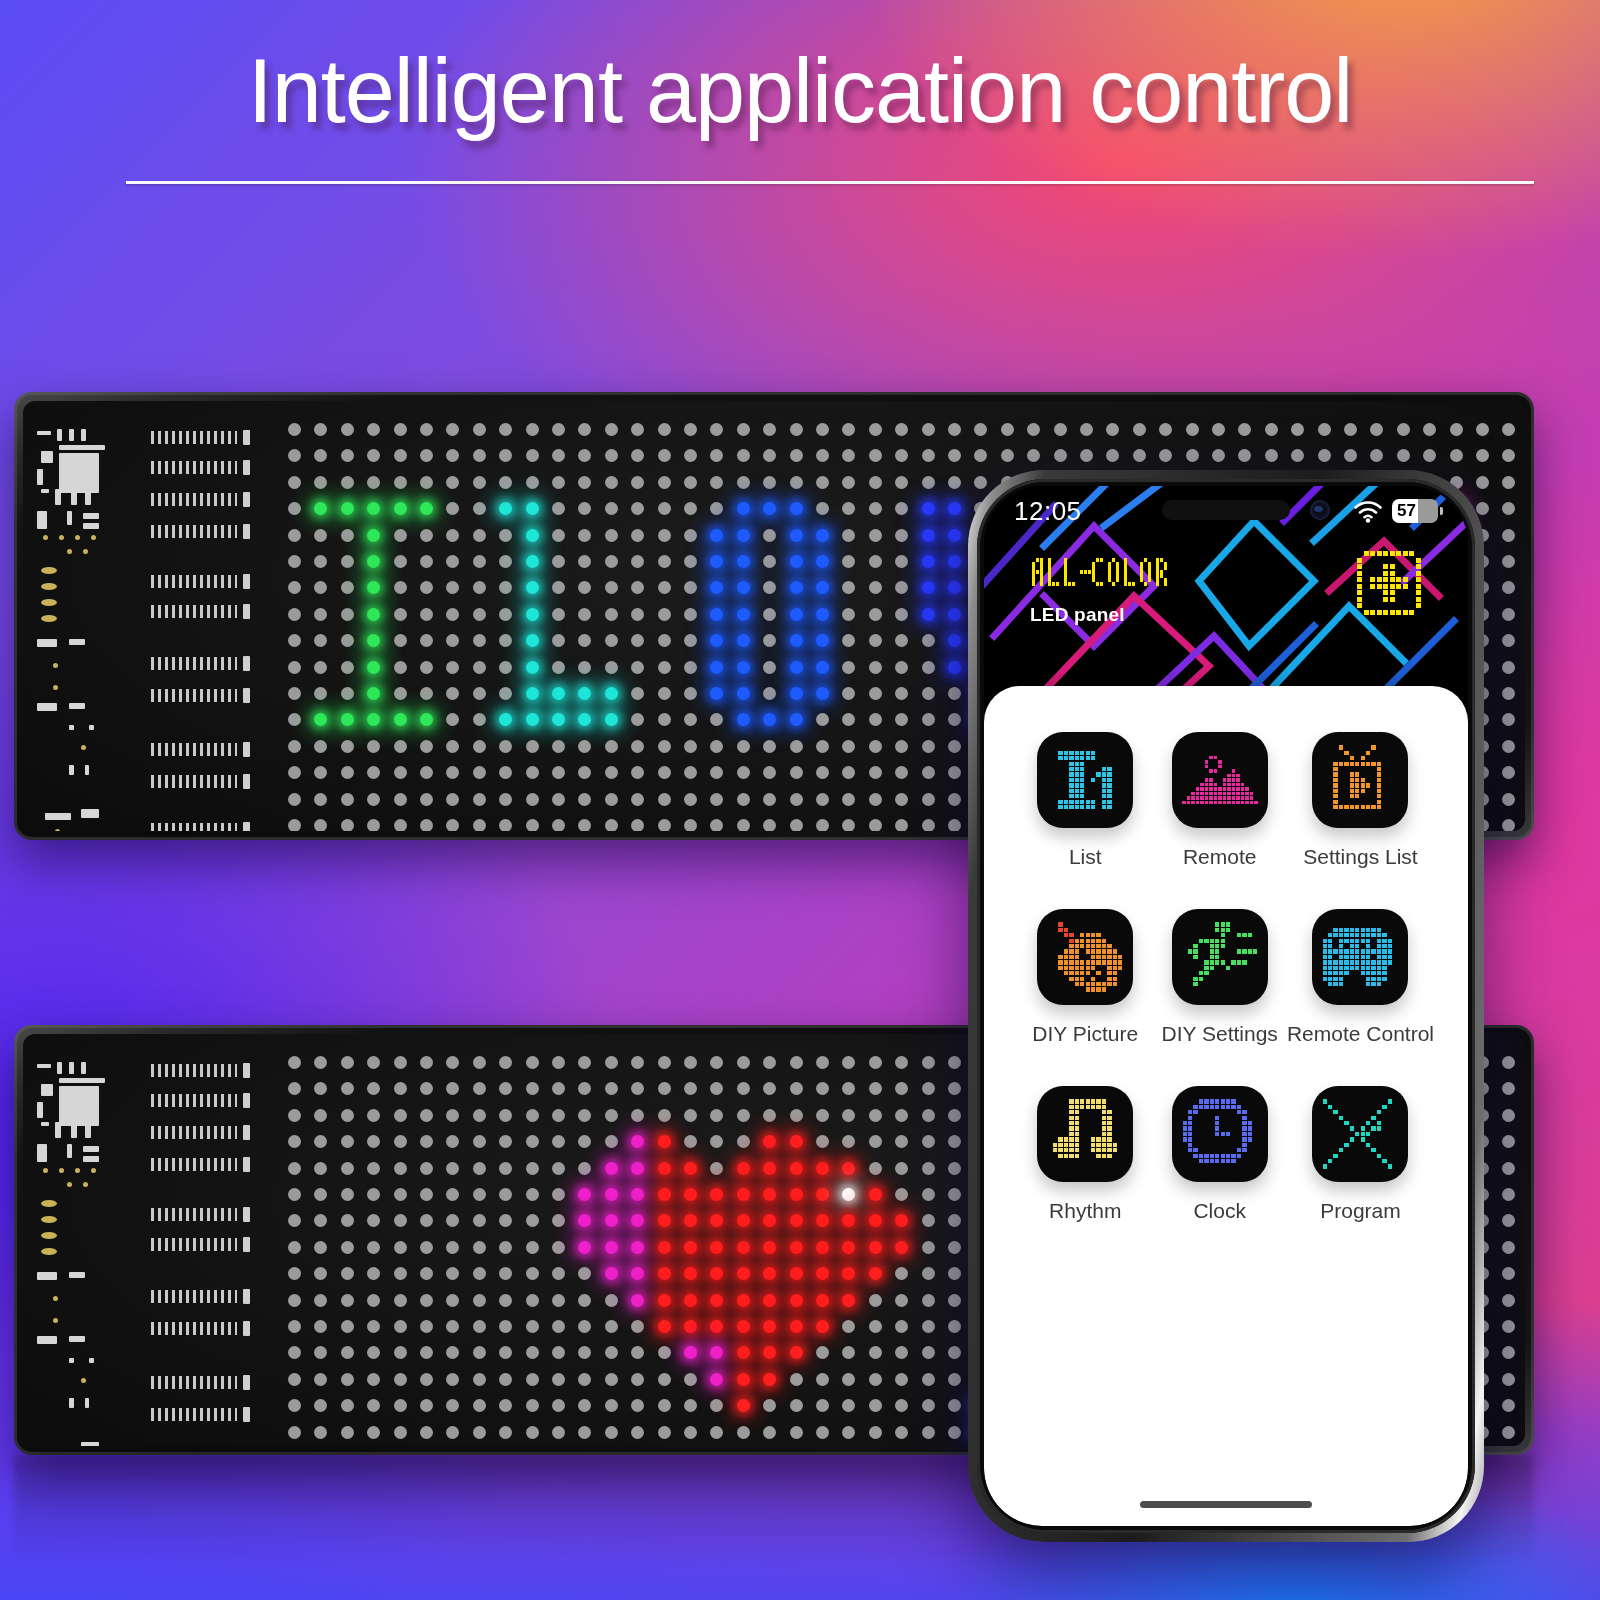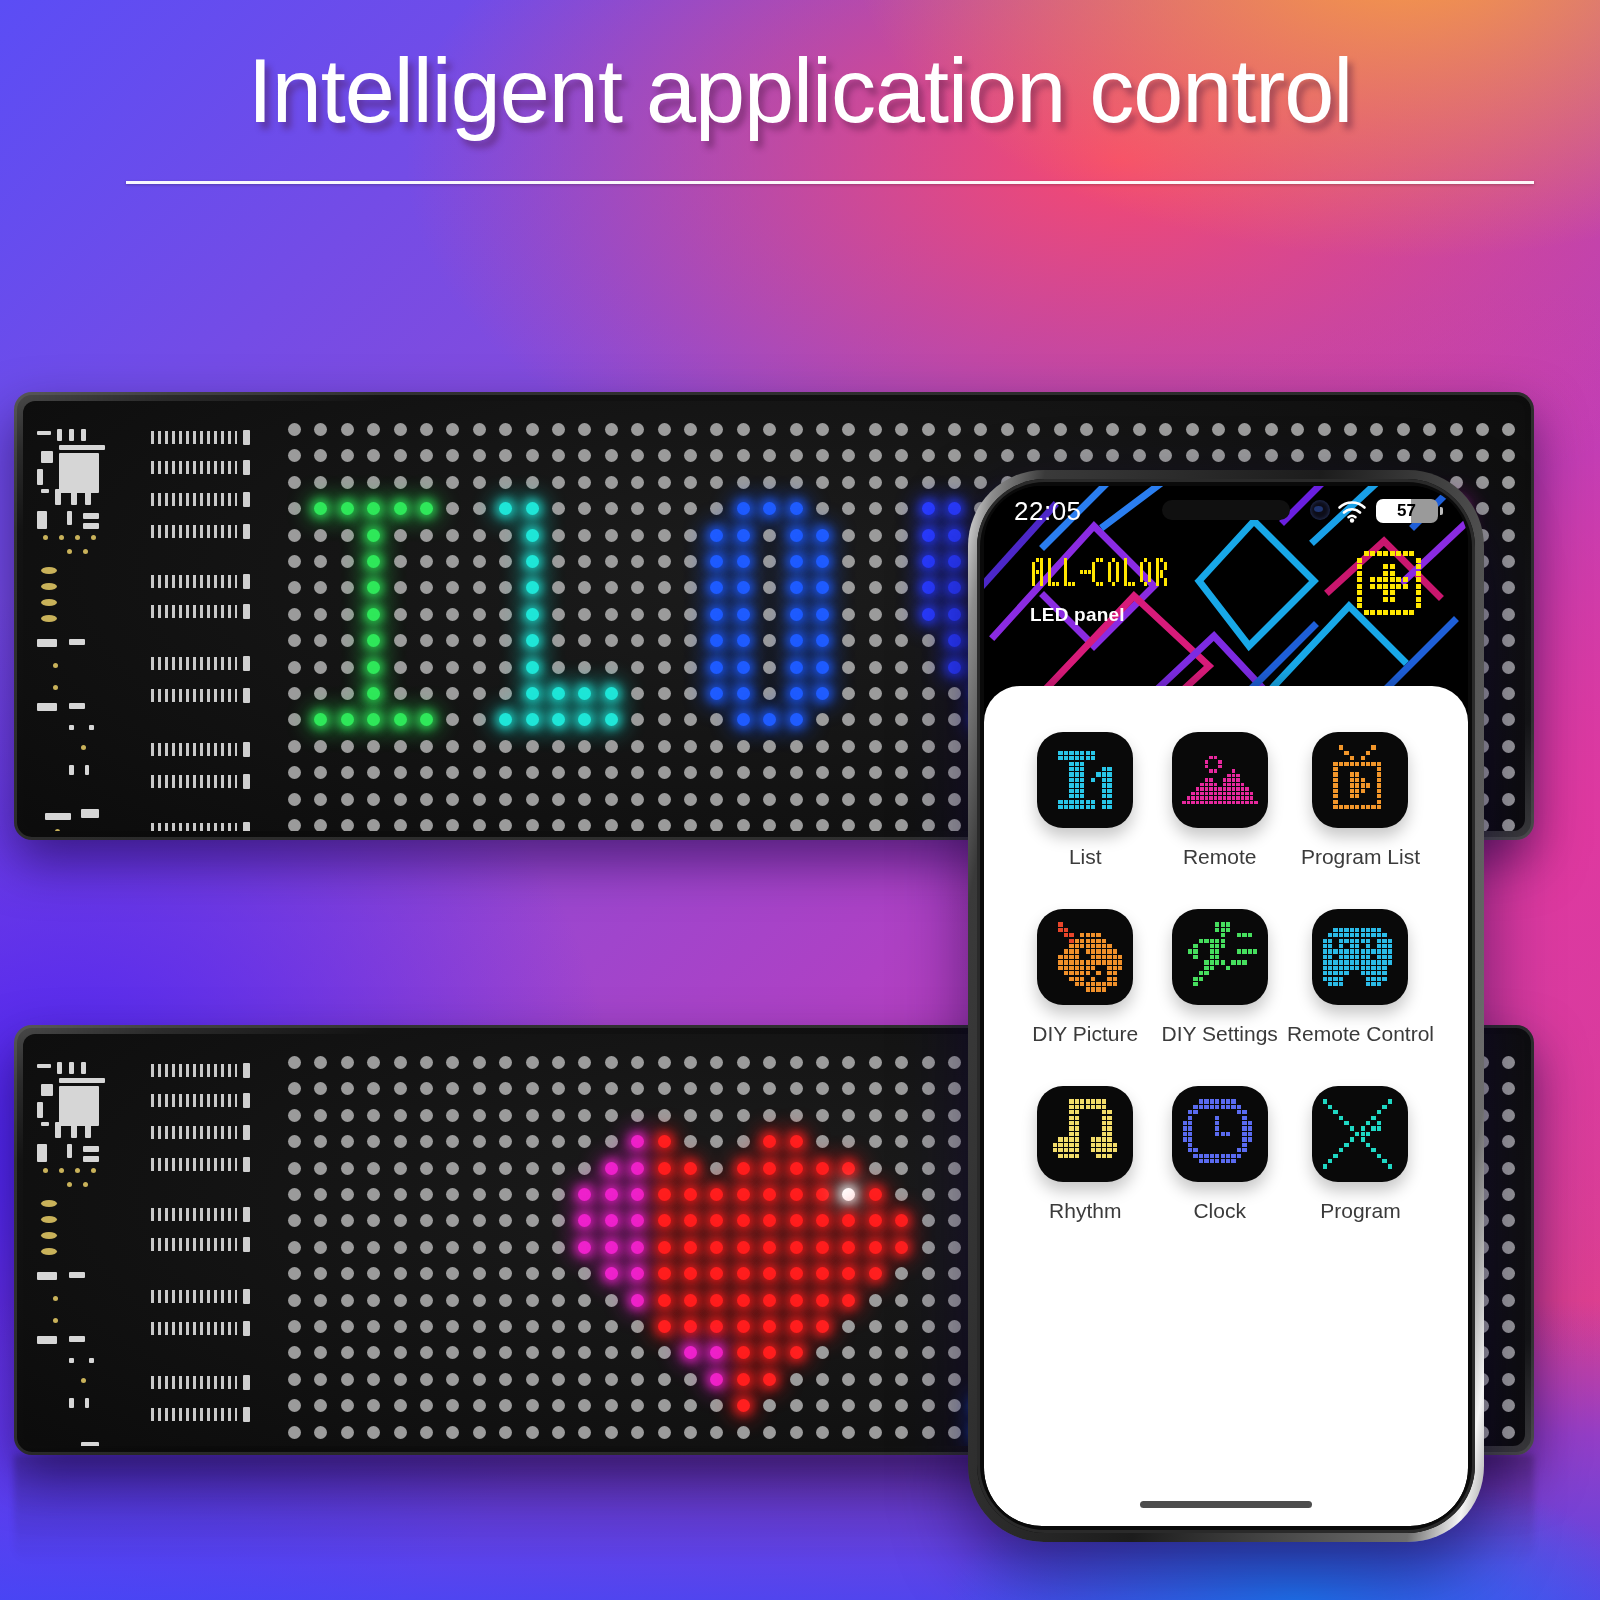--- a/index.html
+++ b/index.html
@@ -79,21 +79,21 @@
   #front-cam{position:absolute;left:calc(50% + 84px);top:14px;width:20px;height:20px;border-radius:50%;
     background:#0d0d18;box-shadow:inset 0 0 4px #2b3a6a;z-index:5;}
   #front-cam::after{content:"";position:absolute;left:4px;top:6px;width:9px;height:6px;border-radius:50%;background:#1f3570;}
 
   #statusbar{position:absolute;left:0;right:0;top:8px;height:34px;z-index:6;
     display:flex;align-items:center;justify-content:space-between;padding:0 30px;box-sizing:border-box;}
   #clock-time{color:#fff;font-size:26px;font-weight:500;letter-spacing:.5px;}
   .status-right{display:flex;align-items:center;gap:9px;}
   #battery{position:relative;width:46px;height:24px;border-radius:7px;
     background:linear-gradient(90deg,#fff 0 57%,#9a9a9a 57% 100%);
-    display:flex;align-items:center;justify-content:flex-start;padding-left:16px;}
+    display:flex;align-items:center;justify-content:flex-start;}
   #battery-pct{color:#000;font-size:17px;font-weight:700;margin-left:5px;}
   #battery::after{content:"";position:absolute;right:-5px;top:8px;width:3px;height:8px;border-radius:0 2px 2px 0;background:#bdbdbd;}
 
   
   #brand{position:absolute;left:46px;top:68px;z-index:6;}
   #brand-sub{color:#fff;font-size:19px;font-weight:700;margin-top:8px;letter-spacing:.2px;}
   #add-btn{position:absolute;right:40px;top:58px;z-index:6;cursor:pointer;}
 
   
   #sheet{position:absolute;left:0;right:0;top:200px;bottom:0;background:#fff;border-radius:36px 36px 58px 58px;
@@ -1746,21 +1746,21 @@
           <path d="M430 40 L490 -20" stroke="#1e5fd8"></path>
           <path d="M60 60 L130 -10" stroke="#2a7ef0"></path>
           <path d="M420 95 L484 35" stroke="#8a2be2"></path>
         </g>
       </svg>
       <div id="notch"></div>
       <div id="front-cam"></div>
     </div>
 
     <div id="statusbar">
-      <div id="clock-time">22:05</div>
+      <div id="clock-time">12:05</div>
       <div class="status-right">
         <svg width="30" height="23" viewBox="0 0 30 23">
           <g fill="none" stroke="#fff" stroke-width="2.6" stroke-linecap="round">
             <path d="M2.5 7.5 A18 18 0 0 1 27.5 7.5"></path>
             <path d="M7 12.5 A11.5 11.5 0 0 1 23 12.5"></path>
             <path d="M11.5 17.2 A5.5 5.5 0 0 1 18.5 17.2"></path>
           </g>
           <circle cx="15" cy="20.5" r="2.2" fill="#fff"></circle>
         </svg>
         <div id="battery">
@@ -2142,21 +2142,21 @@
                 <rect class="pxcell" x="3.1" y="11.1" width="0.8" height="0.8" fill="#f2962a"></rect>
                 <rect class="pxcell" x="4.1" y="11.1" width="0.8" height="0.8" fill="#f2962a"></rect>
                 <rect class="pxcell" x="5.1" y="11.1" width="0.8" height="0.8" fill="#f2962a"></rect>
                 <rect class="pxcell" x="6.1" y="11.1" width="0.8" height="0.8" fill="#f2962a"></rect>
                 <rect class="pxcell" x="7.1" y="11.1" width="0.8" height="0.8" fill="#f2962a"></rect>
                 <rect class="pxcell" x="8.1" y="11.1" width="0.8" height="0.8" fill="#f2962a"></rect>
                 <rect class="pxcell" x="9.1" y="11.1" width="0.8" height="0.8" fill="#f2962a"></rect>
                 <rect class="pxcell" x="10.1" y="11.1" width="0.8" height="0.8" fill="#f2962a"></rect>
               </svg>
             </div>
-            <div class="app-label">Program List</div>
+            <div class="app-label">Settings List</div>
           </div>
           <div class="app-cell">
             <div class="app-icon">
               <svg width="76" height="72" viewBox="0 0 14 13">
                 <rect class="pxcell" x="2.1" y="0.1" width="0.8" height="0.8" fill="#e8452a"></rect>
                 <rect class="pxcell" x="2.1" y="1.1" width="0.8" height="0.8" fill="#e8452a"></rect>
                 <rect class="pxcell" x="3.1" y="1.1" width="0.8" height="0.8" fill="#e8452a"></rect>
                 <rect class="pxcell" x="3.1" y="2.1" width="0.8" height="0.8" fill="#e8452a"></rect>
                 <rect class="pxcell" x="4.1" y="2.1" width="0.8" height="0.8" fill="#e8452a"></rect>
                 <rect class="pxcell" x="6.1" y="2.1" width="0.8" height="0.8" fill="#f0902a"></rect>

